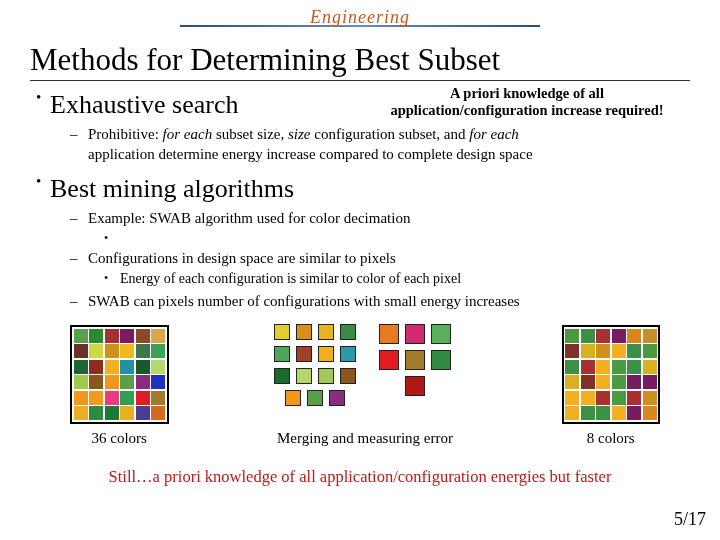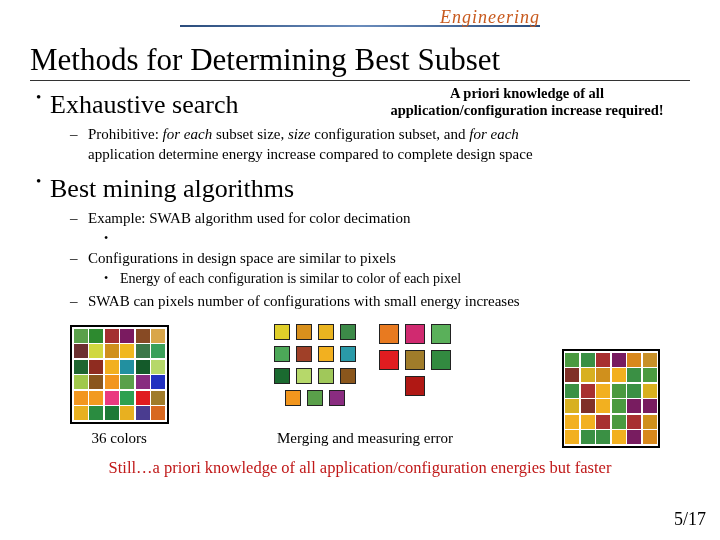--- a/index.html
+++ b/index.html
@@ -10,21 +10,21 @@
     font-family: "Times New Roman", Times, serif;
     position: relative;
     overflow: hidden;
   }
   .header-logo {
     position: absolute;
     top: 2px;
     left: 180px;
     width: 360px;
     height: 35px;
-    text-align: right;
+    text-align: center;
   }
   .logo-word {
     font-family: "Georgia", serif;
     font-style: italic;
     font-size: 18px;
     color: #c85a1e;
     letter-spacing: 1px;
     position: relative;
     top: 5px;
   }
@@ -103,21 +103,21 @@
     border: 2px solid #000;
     padding: 1.5px;
     width: fit-content;
     margin: 0 auto;
   }
   .grid-8 .cell { width: 14px; height: 14px; }
   .conclusion {
     font-size: 16.5px;
     color: #c01818;
     text-align: center;
-    margin-top: 9px;
+    margin-top: 18px;
     font-weight: normal;
   }
   .pagenum {
     position: absolute;
     right: 14px;
     bottom: 10px;
     font-size: 18px;
   }
   .bold { font-weight: bold; }
   .ital { font-style: italic; }
@@ -284,20 +284,21 @@
             <div class="cell" style="background: rgb(74, 154, 64);"></div>
             <div class="cell" style="background: rgb(168, 48, 48);"></div>
             <div class="cell" style="background: rgb(208, 144, 28);"></div>
             <div class="cell" style="background: rgb(242, 176, 32);"></div>
             <div class="cell" style="background: rgb(58, 144, 68);"></div>
             <div class="cell" style="background: rgb(58, 144, 68);"></div>
             <div class="cell" style="background: rgb(242, 176, 32);"></div>
             <div class="cell" style="background: rgb(120, 28, 96);"></div>
             <div class="cell" style="background: rgb(216, 136, 28);"></div>
           </div>
+        <div class="grid-caption">8 colors</div>
       </div>
     </div>
 
     <div class="conclusion">Still…a priori knowledge of all application/configuration energies but faster</div>
   </div>
 </div>
 
 <div class="pagenum">5/17</div>
 
 </body></html>

